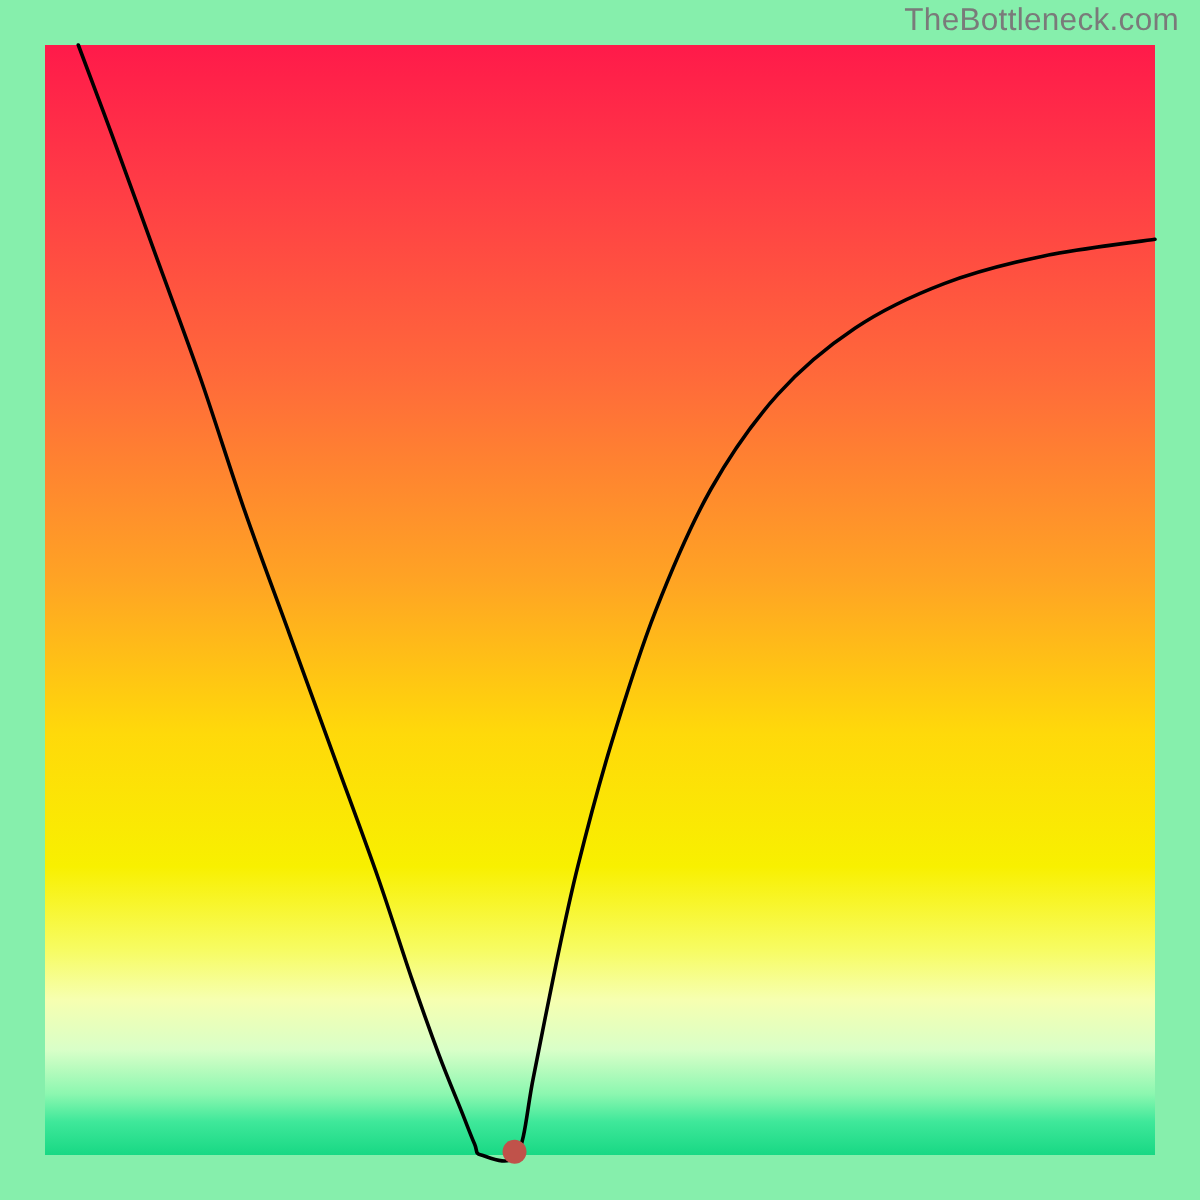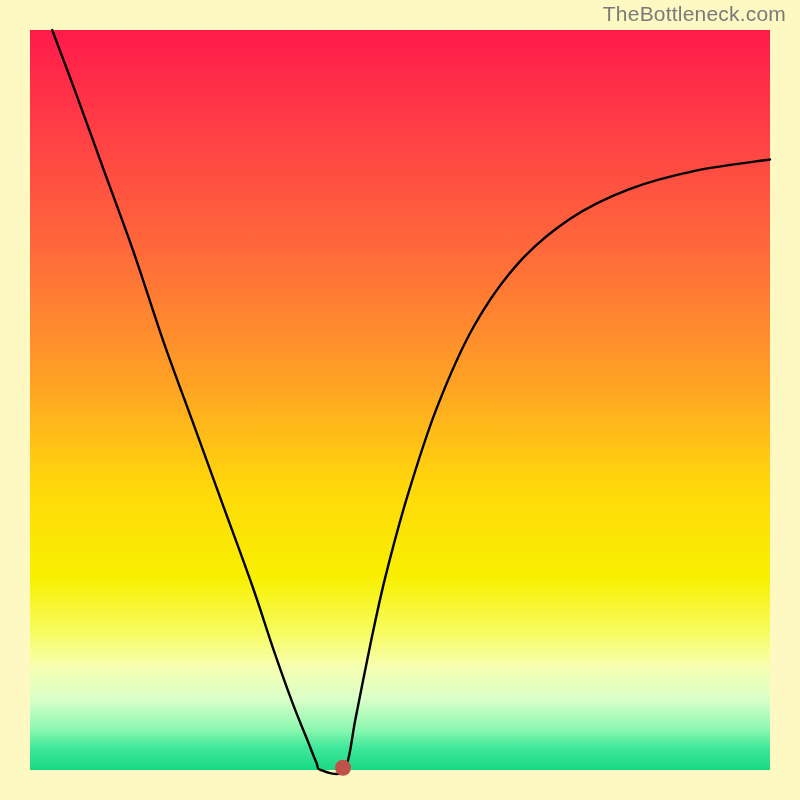--- a/index.html
+++ b/index.html
@@ -8,21 +8,21 @@
     width: 800px;
     height: 800px;
     overflow: hidden;
     background: #000;
     font-family: Arial, Helvetica, sans-serif;
   }
   .frame {
     position: relative;
     width: 800px;
     height: 800px;
-    background: #fef9c3;
+    background: #86efac;
   }
   .watermark {
     position: absolute;
     top: 2px;
     right: 14px;
     font-size: 21px;
     font-weight: 500;
     color: #7a7a7a;
     letter-spacing: 0.2px;
     z-index: 3;

